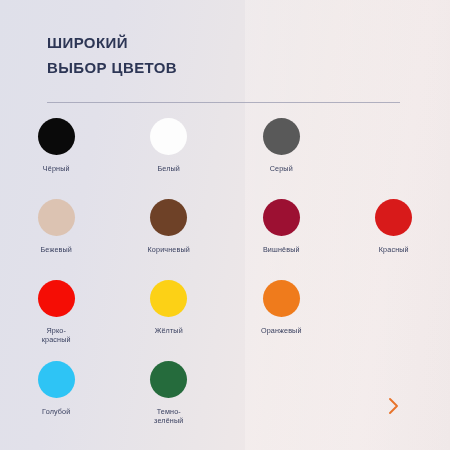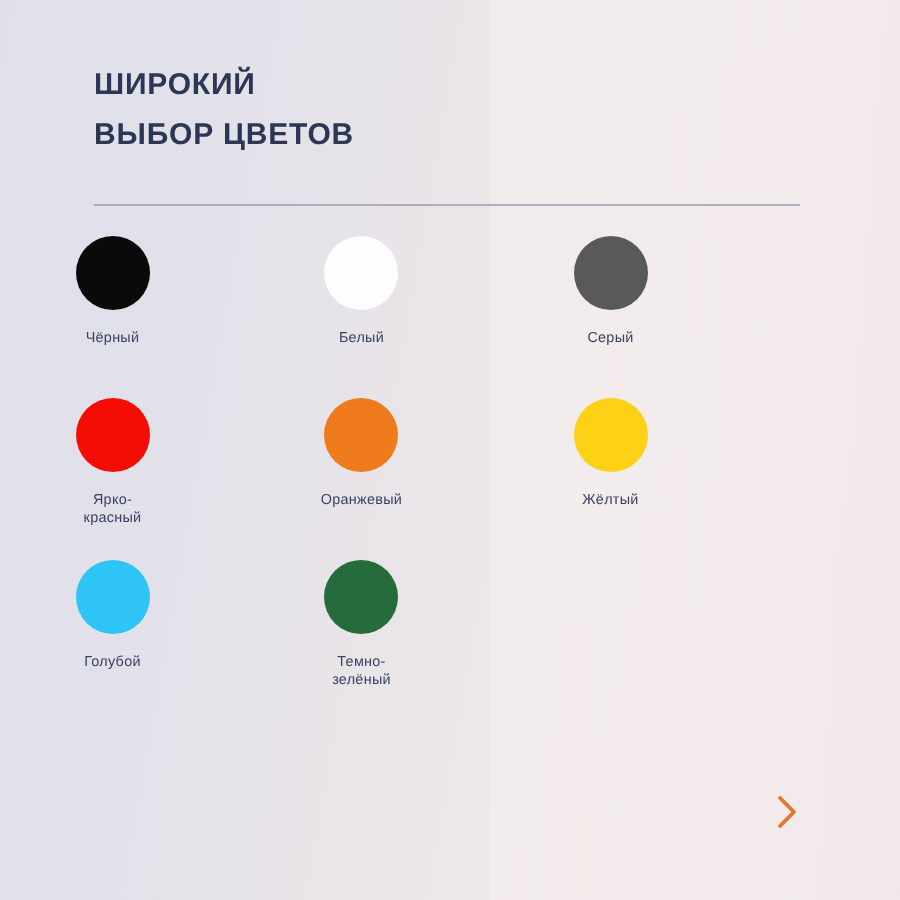--- a/index.html
+++ b/index.html
@@ -67,21 +67,20 @@
   }
   #swatch-grid {
     position: absolute;
     left: 0;
     top: 118px;
     width: 450px;
   }
   .swatch-row {
     display: flex;
     height: 81px;
-    gap: 12px;
   }
   .swatch-cell {
     width: 112.5px;
     display: flex;
     flex-direction: column;
     align-items: center;
   }
   .swatch-dot {
     width: 37px;
     height: 37px;
@@ -136,30 +135,48 @@
             <div class="swatch-dot" style="background: rgb(253, 253, 253);"></div>
             <div class="swatch-label">Белый</div>
           </div>
           <div class="swatch-cell">
             <div class="swatch-dot" style="background: rgb(89, 89, 89);"></div>
             <div class="swatch-label">Серый</div>
           </div>
         </div>
         <div class="swatch-row">
           <div class="swatch-cell">
+            <div class="swatch-dot" style="background: rgb(220, 195, 178);"></div>
+            <div class="swatch-label">Бежевый</div>
+          </div>
+          <div class="swatch-cell">
+            <div class="swatch-dot" style="background: rgb(110, 65, 39);"></div>
+            <div class="swatch-label">Коричневый</div>
+          </div>
+          <div class="swatch-cell">
+            <div class="swatch-dot" style="background: rgb(156, 16, 50);"></div>
+            <div class="swatch-label">Вишнёвый</div>
+          </div>
+          <div class="swatch-cell">
+            <div class="swatch-dot" style="background: rgb(216, 26, 26);"></div>
+            <div class="swatch-label">Красный</div>
+          </div>
+        </div>
+        <div class="swatch-row">
+          <div class="swatch-cell">
             <div class="swatch-dot" style="background: rgb(245, 13, 5);"></div>
             <div class="swatch-label">Ярко-<br>красный</div>
           </div>
           <div class="swatch-cell">
+            <div class="swatch-dot" style="background: rgb(252, 209, 22);"></div>
+            <div class="swatch-label">Жёлтый</div>
+          </div>
+          <div class="swatch-cell">
             <div class="swatch-dot" style="background: rgb(239, 123, 28);"></div>
             <div class="swatch-label">Оранжевый</div>
-          </div>
-          <div class="swatch-cell">
-            <div class="swatch-dot" style="background: rgb(252, 209, 22);"></div>
-            <div class="swatch-label">Жёлтый</div>
           </div>
         </div>
         <div class="swatch-row">
           <div class="swatch-cell">
             <div class="swatch-dot" style="background: rgb(46, 196, 245);"></div>
             <div class="swatch-label">Голубой</div>
           </div>
           <div class="swatch-cell">
             <div class="swatch-dot" style="background: rgb(37, 107, 60);"></div>
             <div class="swatch-label">Темно-<br>зелёный</div>

